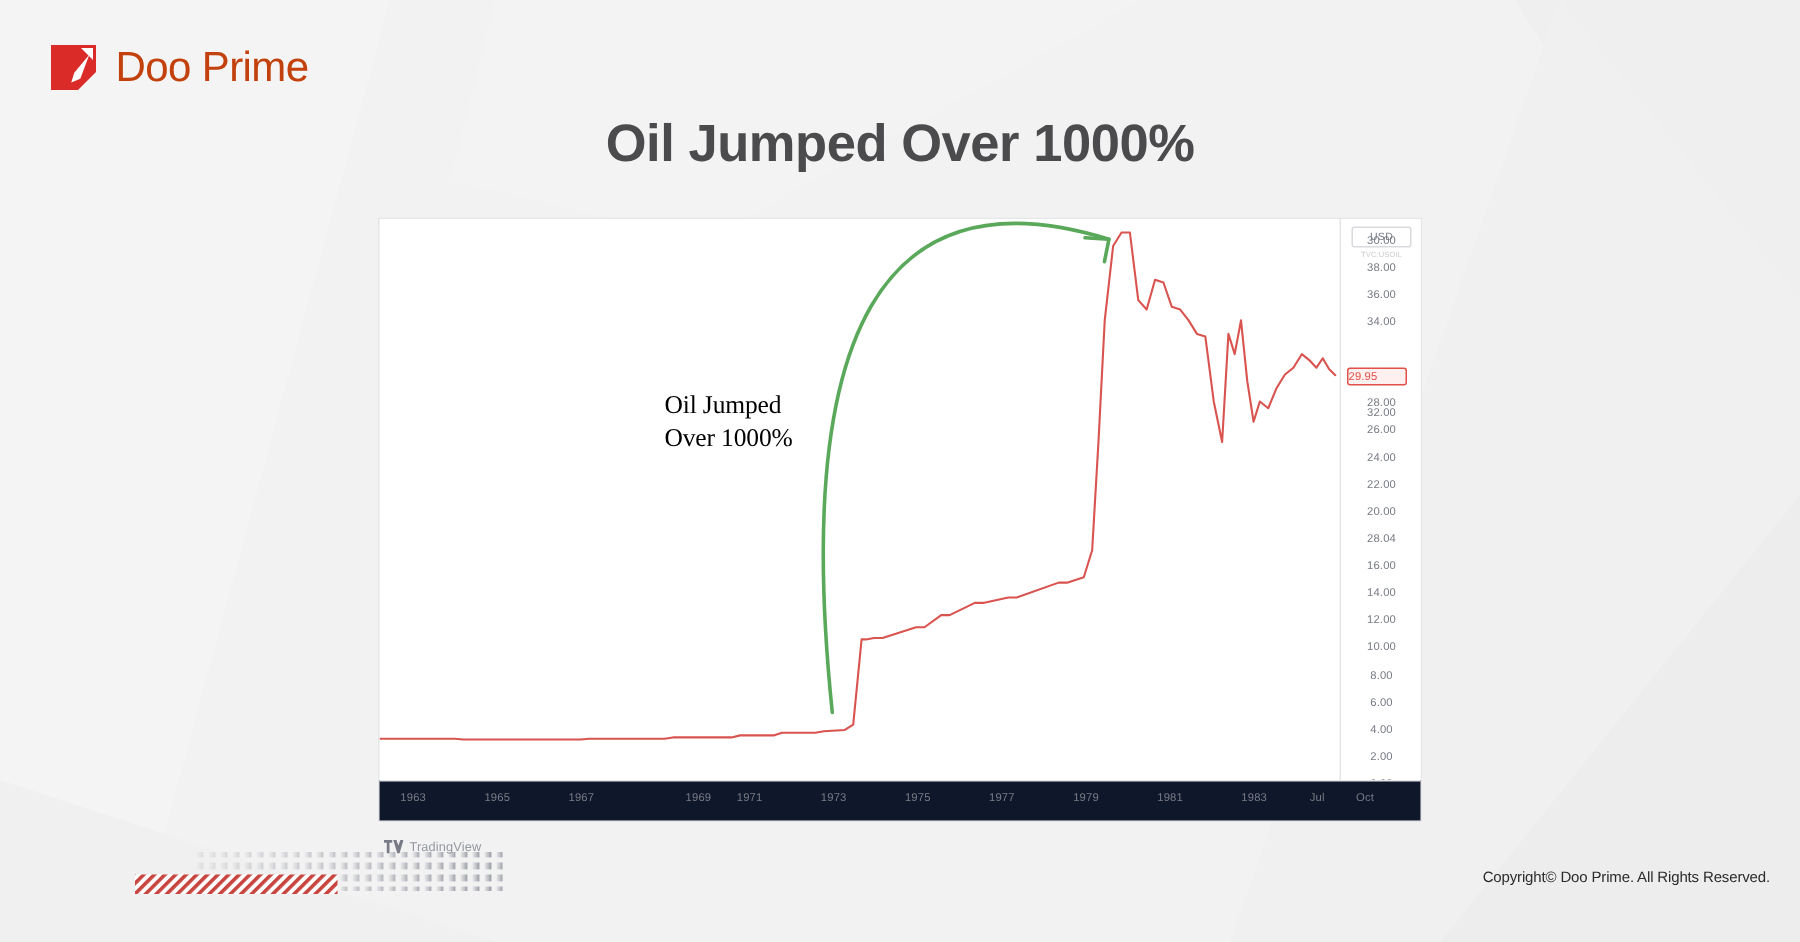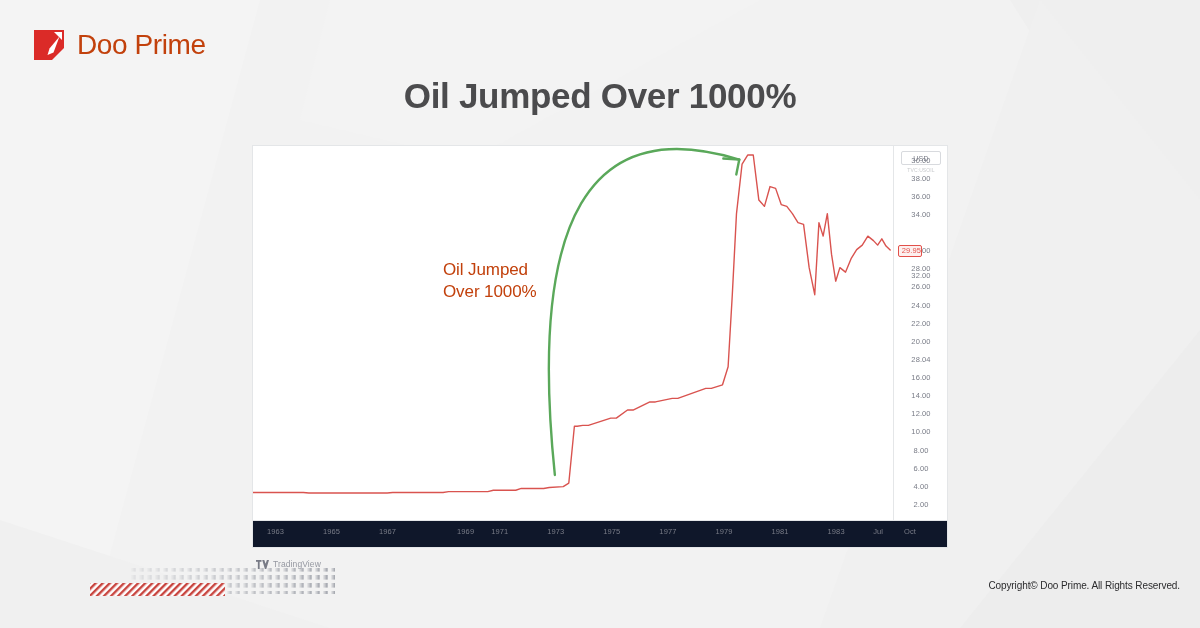--- a/index.html
+++ b/index.html
@@ -69,45 +69,45 @@
     font-size: 5px; color: #c8cacd; letter-spacing: 0.1px;
     white-space: nowrap; overflow: hidden;
   }
   .tick {
     position: absolute; left: 0; width: 54px;
     font-size: 7.5px; color: #787b86;
     text-align: center; transform: translateY(-50%);
     letter-spacing: 0.1px;
   }
   .price-tag {
-    position: absolute; left: 4px; width: 24px; height: 12px;
+    position: absolute; left: 4px; width: 40px; height: 12px;
     border: 1px solid #e2504a; border-radius: 2px;
     background: #fdf0ef; color: #e2504a;
-    font-size: 7.5px; text-align: right; line-height: 10px;
+    font-size: 7.5px; text-align: left; line-height: 10px;
     transform: translateY(-50%); letter-spacing: 0.1px;
   }
 
   
   .time-axis {
     position: absolute; left: 0; right: 0; bottom: 0; height: 27px;
     border-top: 1px solid #e4e6e8;
     background: #0f172a;
   }
   .time-tick {
     position: absolute; top: 6px;
     font-size: 7.5px; color: #787b86;
     transform: translateX(-50%); white-space: nowrap;
     letter-spacing: 0.1px;
   }
 
   
   .annotation {
     position: absolute; left: 190px; top: 113px;
-    font-size: 17px; line-height: 1.32; color: #c2410c;
-    z-index: 6; white-space: pre-line; letter-spacing: -0.1px;
+    font-size: 17px; line-height: 1.32; color: #000000;
+    z-index: 6; white-space: pre-line; letter-spacing: -0.1px; font-family: Liberation Serif, serif;
   }
 
   
   .tv-mark {
     position: absolute; left: 3px; bottom: -22px;
     display: flex; align-items: center; gap: 4px; z-index: 6;
   }
   .tv-logo { display: block; }
   .tv-label { font-size: 8.5px; color: #9598a1; letter-spacing: 0.1px; }
 

